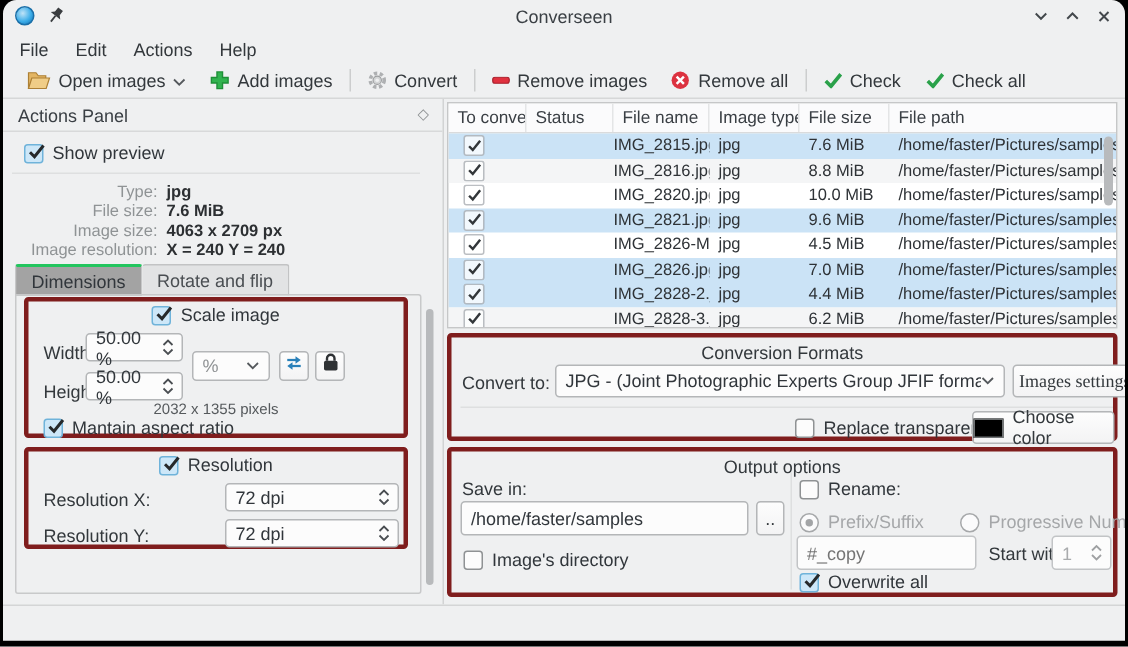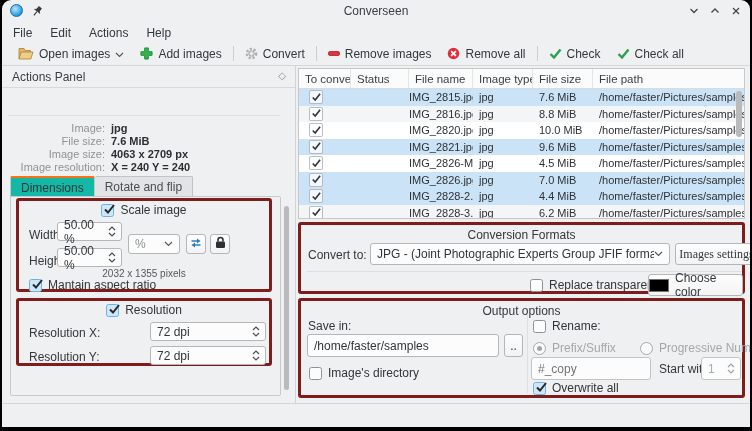--- a/index.html
+++ b/index.html
@@ -45,21 +45,21 @@
   .radio { width:13px; height:13px; box-sizing:border-box; border:1px solid #a6a8aa; border-radius:50%; background:#fbfbfc; position:relative; flex:0 0 auto; }
   .radio.on::after { content:""; position:absolute; left:3px; top:3px; width:5px; height:5px; border-radius:50%; background:#a3a5a7; }
   .dim { color:#a5a7a9; }
   
   .info-row { position:absolute; left:0; width:100%; height:13px; display:flex; font-size:11px; align-items:center; }
   .info-label { width:103px; text-align:right; color:#8f9395; flex:0 0 auto; }
   .info-value { margin-left:6px; color:#2c2f32; font-weight:bold; }
   
   .tabbar { position:absolute; left:8px; top:88px; display:flex; }
   .tab { height:21px; display:flex; align-items:center; padding:0 10px; font-size:12px; box-sizing:border-box; }
-  .tab.active { background:#14b8a6; border:1px solid #c6c7c8; border-bottom:none; border-top:2px solid #f97316; border-radius:2px 2px 0 0; }
+  .tab.active { background:#a3a3a3; border:1px solid #c6c7c8; border-bottom:none; border-top:2px solid #22c55e; border-radius:2px 2px 0 0; }
   .tab.inactive { background:#e2e3e4; border:1px solid #c2c3c4; border-left:none; border-bottom:none; border-radius:2px 2px 0 0; color:#4a4e52; }
   .tabframe { position:absolute; left:8px; top:108px; width:271px; height:200px; border:1px solid #c8c9ca; border-radius:0 2px 2px 2px; box-sizing:border-box; }
   
   .groupbox { position:absolute; border:3px solid #7f1d1d; border-radius:3px; box-sizing:border-box; }
   .gb-title-cb { position:absolute; top:2px; left:0; width:100%; display:flex; justify-content:center; }
   .gb-title { position:absolute; top:3px; left:0; width:100%; text-align:center; font-size:12px; color:#33383c; }
   .field-label { position:absolute; font-size:12px; color:#33383c; white-space:nowrap; }
   
   .spin, .combo, .textin { position:absolute; background:#fcfcfc; border:1px solid #b4b6b8; border-radius:3px; box-sizing:border-box; display:flex; align-items:center; font-size:12px; }
   .spin span.val { padding-left:6px; flex:1; }
@@ -198,24 +198,32 @@
     </span>
   </div>
 
   <div class="dock">
     <div class="dock-header">
       <span class="dock-title">Actions Panel</span>
       <span class="float-icon">◇</span>
     </div>
     <div class="dock-body">
 
+      <div class="cbrow" style="left:14px; top:7px;">
+        <span class="cb checked">
+            <svg width="12" height="11" viewBox="0 0 12 11">
+              <polyline points="2,5.5 5,8.5 11,1" fill="none" stroke="#26292b" stroke-width="2"></polyline>
+            </svg>
+          </span>
+        <span>Show preview</span>
+      </div>
       <div class="sepline" style="left:6px; top:27px; width:272px;"></div>
 
       <div class="info-row" style="top:33px;">
-        <span class="info-label">Image:</span>
+        <span class="info-label">Type:</span>
         <span class="info-value">jpg</span>
       </div>
       <div class="info-row" style="top:46px;">
         <span class="info-label">File size:</span>
         <span class="info-value">7.6 MiB</span>
       </div>
       <div class="info-row" style="top:59px;">
         <span class="info-label">Image size:</span>
         <span class="info-value">4063 x 2709 px</span>
       </div>

